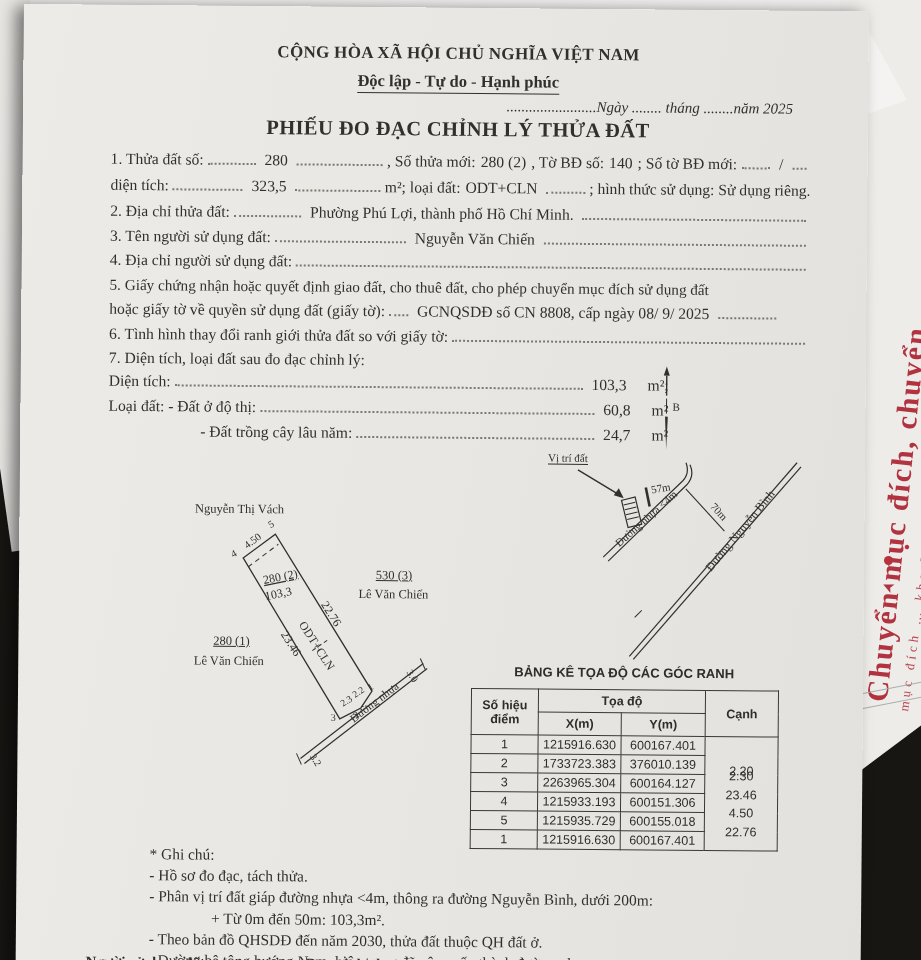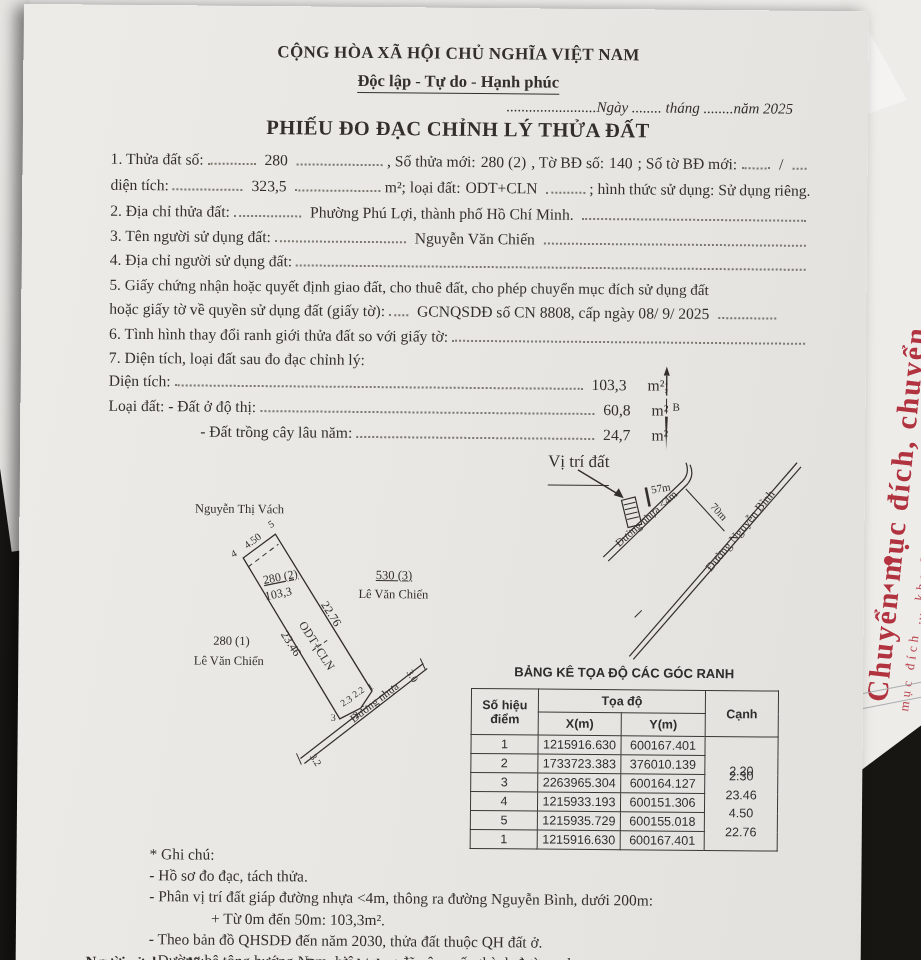--- a/index.html
+++ b/index.html
@@ -44,21 +44,21 @@
       font-size:15.6px;white-space:nowrap;line-height:1.25;}
   .fl .dt{border-bottom:2px dotted #7b786f;align-self:flex-end;margin:0 4px 4px 4px;min-width:8px;}
   .fl .v{padding:0 5px;}
   .fl .u{padding-left:16px;}
   .narrow{width:560px;}
 
   .svgwrap{position:absolute;left:0;top:0;width:845px;height:960px;pointer-events:none;}
   svg text{font-family:"Liberation Serif",serif;fill:#33302c;}
 
   .sketchlabel{position:absolute;font-size:12.5px;white-space:nowrap;text-align:center;}
-  .vitri{border-bottom:1.2px solid #33302c;padding-bottom:13px;font-size:17px;}
+  .vitri{border-bottom:1.2px solid #33302c;padding-bottom:0;font-size:11px;}
 
   .tbl-title{position:absolute;left:450px;top:656px;width:312px;text-align:center;
              font-family:"Liberation Sans",sans-serif;font-weight:bold;font-size:13px;color:#2e2d2b;white-space:nowrap;}
   table.coords{position:absolute;left:453px;top:680px;border-collapse:collapse;
                font-family:"Liberation Sans",sans-serif;font-size:12.5px;color:#2e2d2b;}
   table.coords th,table.coords td{border:1.6px solid #3a3936;padding:0;text-align:center;}
   table.coords th{font-weight:bold;height:22px;}
   table.coords td{height:18px;line-height:18px;}
   .cw1{width:66px;} .cw2{width:82px;} .cw3{width:83px;} .cw4{width:72px;}
   td.edgecell{position:relative;}
@@ -249,21 +249,21 @@
         <line x1="402" y1="651" x2="407" y2="662" stroke-width="1"></line>
       </g>
       <text x="336" y="716" font-size="11.5" transform="rotate(-38 336 716)">Đường nhựa</text>
       <text x="388" y="665" font-size="10" transform="rotate(57 388 665)">3.0</text>
       <text x="292" y="750" font-size="10" transform="rotate(57 292 750)">3.2</text>
     </svg>
 
     <div class="sketchlabel" style="left:150px;top:496px;width:140px;">Nguyễn Thị Vách</div>
     <div class="sketchlabel" style="left:330px;top:561px;width:90px;text-decoration:underline;">530 (3)</div>
     <div class="sketchlabel" style="left:322px;top:580px;width:105px;">Lê Văn Chiến</div>
-    <div class="sketchlabel" style="left:168px;top:628px;width:90px;">280 (1)</div>
+    <div class="sketchlabel" style="left:168px;top:628px;width:90px;text-decoration:underline;">280 (1)</div>
     <div class="sketchlabel" style="left:158px;top:648px;width:105px;">Lê Văn Chiến</div>
     <div class="sketchlabel vitri" style="left:528px;top:443px;">Vị trí đất</div>
 
     <div class="tbl-title">BẢNG KÊ TỌA ĐỘ CÁC GÓC RANH</div>
     <table class="coords">
       <tbody>
           <tr>
         <th class="cw1" rowspan="2">Số hiệu điểm</th>
         <th colspan="2">Tọa độ</th>
         <th class="cw4" rowspan="2">Cạnh</th>

